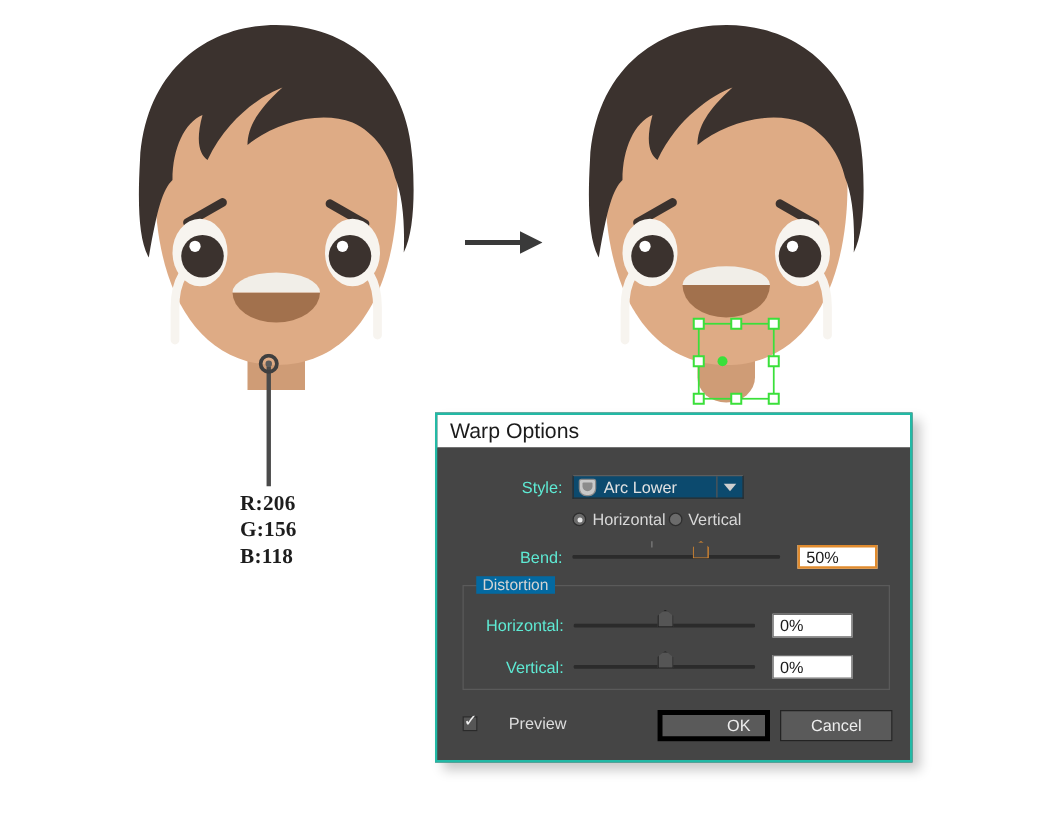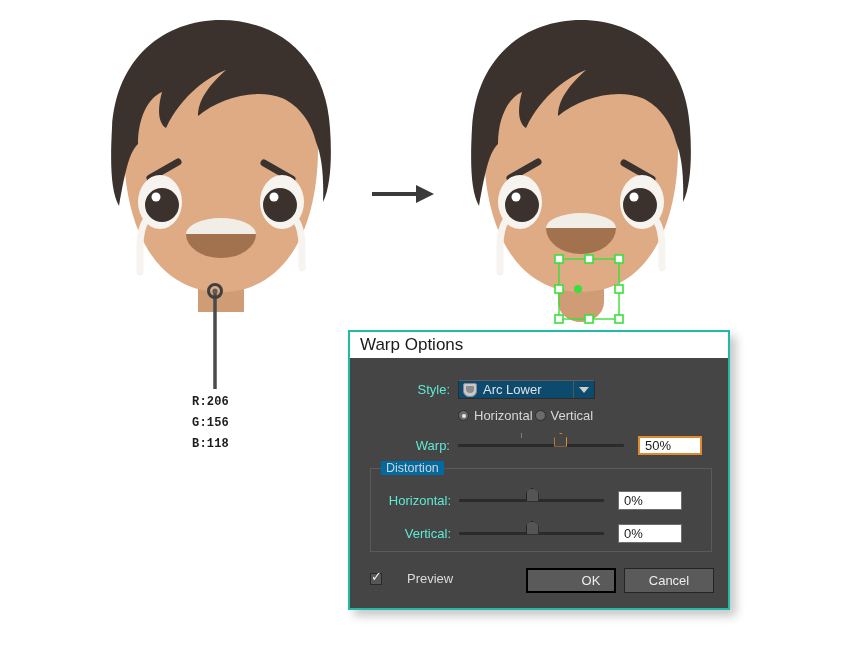--- a/index.html
+++ b/index.html
@@ -6,22 +6,22 @@
   body{width:850px;height:652px;position:relative;overflow:hidden;
        font-family:"Liberation Sans","DejaVu Sans",sans-serif;}
 
   
   #stage{position:absolute;left:0;top:0;width:850px;height:652px;}
   .fig{position:absolute;}
 
   
   #rgb-callout{position:absolute;left:192px;top:392px;}
   #rgb-callout div{
-    font-family:Liberation Mono, monospace;
-    font-weight:bold;font-size:12px;color:#1d1d1d;line-height:21px;
+    font-family:Liberation Serif, serif;
+    font-weight:bold;font-size:17px;color:#1d1d1d;line-height:21px;
     letter-spacing:.2px;white-space:nowrap;
   }
 
   
   #warp-dialog{
     position:absolute;left:348px;top:330px;width:382px;height:280px;
     background:#454545;
     border:2px solid #22b9a5;
     box-sizing:border-box;
     box-shadow:6px 6px 9px rgba(0,0,0,.22);
@@ -127,21 +127,21 @@
     font-size:13px;color:#f0f0f0;line-height:14px;
   }
   #preview-label{color:#dcdcdc;font-size:13px;margin-left:20px;}
   .dlg-btn{
     position:absolute;top:0;width:90px;height:25px;
     background:#5a5a5a;border:1px solid #232323;
     color:#ededed;font-size:13px;
     display:flex;align-items:center;justify-content:center;
     box-sizing:border-box;
   }
-  .dlg-btn.default{border:2px solid #000000;padding-left:40px;}
+  .dlg-btn.default{border:4px solid #000000;padding-left:40px;}
   #ok-button{left:176px;}
   #cancel-button{left:274px;}
 </style>
 </head>
 <body>
 
 <div id="stage">
 
   <svg class="fig" style="left:86px;top:6px;" width="270" height="330" viewBox="0 0 270 330">
 
@@ -255,21 +255,21 @@
           <span>Horizontal</span>
         </label>
         <label class="radio">
           <span class="radio-dot"></span>
           <span>Vertical</span>
         </label>
       </div>
     </div>
 
     <div id="bend-row" class="row">
-      <div id="bend-label" class="lbl">Warp:</div>
+      <div id="bend-label" class="lbl">Bend:</div>
       <div class="track" style="width:166px;">
         <div class="track-line" style="width:100%;"></div>
         <div class="tick" style="left:38%;"></div>
         <div class="thumb" style="left:58%;"></div>
       </div>
       <div class="numbox focus" style="margin-left:14px;">
         <span>50%</span>
       </div>
     </div>
 

